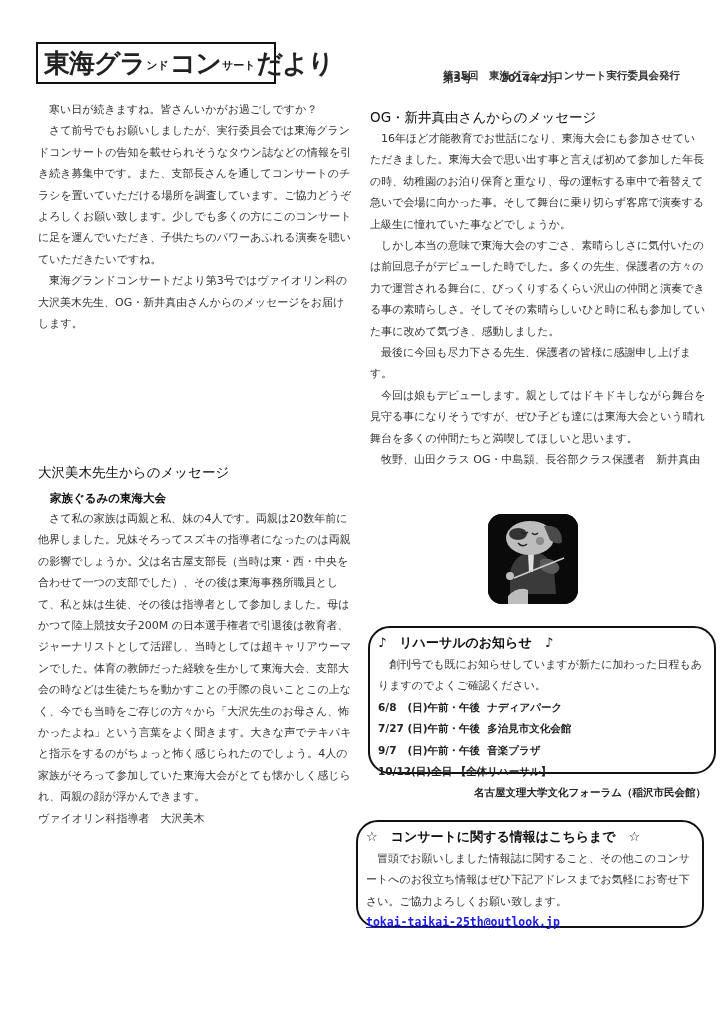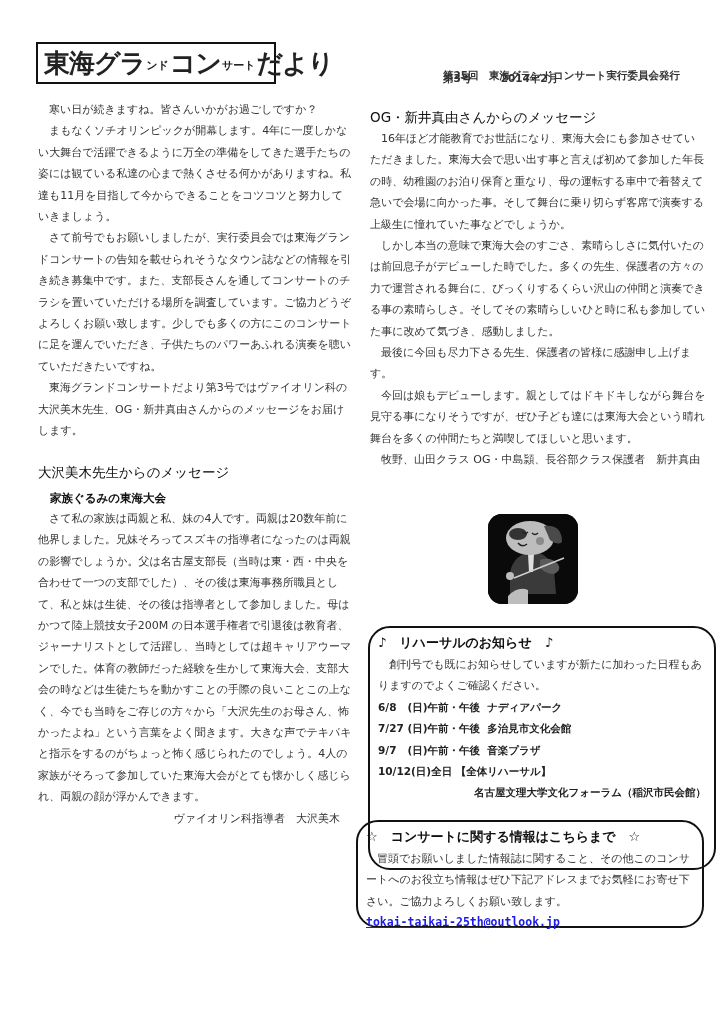--- a/index.html
+++ b/index.html
@@ -9,21 +9,21 @@
   .title-box { left:36px; top:42px; width:240px; height:42px; border:2px solid #111;
                box-sizing:border-box; display:flex; align-items:center; padding-left:6px;
                font-family:"DejaVu Serif", serif; font-weight:bold; white-space:nowrap; }
   .title-big { font-size:26px; letter-spacing:-1px; }
   .title-small { font-size:11px; margin:0 1px; align-self:flex-end; margin-bottom:9px; }
   .issue { font-size:10.5px; font-weight:bold; color:#333; white-space:nowrap; }
   .col { font-size:11px; line-height:21.4px; color:#333; }
   .p { margin:0; text-indent:1em; }
   .h2 { font-size:13.5px; font-weight:normal; color:#111; margin:0; line-height:22px; }
   .h3 { font-size:11.5px; font-weight:bold; color:#111; margin:5px 0 0 12px; line-height:20px; }
-  .sign { text-align:right; }
+  .sign { }
   .box { border:2px solid #111; border-radius:22px; box-sizing:border-box; padding:4px 4px 4px 8px;
          font-size:11px; line-height:21.4px; color:#333; }
   .box .bh { font-size:13px; font-weight:bold; color:#111; line-height:22px; }
   .sched { font-weight:bold; color:#222; font-size:10.5px; white-space:pre; }
   .email { color:#1a1aee; text-decoration:underline; font-family:"DejaVu Sans Mono", monospace; font-weight:bold; font-size:11.5px; }
   .illus { left:488px; top:514px; width:90px; height:90px; background:#0a0a0a; border-radius:14px; overflow:hidden; }
 </style>
 </head>
 <body>
 
@@ -37,21 +37,20 @@
 
 <div class="abs issue" style="left:443px; top:47px;margin-top:25px;">
   <span>第3号</span>
   <span style="display:inline-block; width:22px;"></span>
   <span>2014年2月</span>
 </div>
 <div class="abs issue" style="left:443px; top:69px;">第25回　東海グランドコンサート実行委員会発行</div>
 
 <div class="abs col" style="left:38px; top:99px; width:316px;">
   <p class="p">寒い日が続きますね。皆さんいかがお過ごしですか？</p>
-  <p class="p">まもなくソチオリンピックが開幕します。4年に一度しかない大舞台で活躍できるように万全の準備をしてきた選手たちの姿には観ている私達の心まで熱くさせる何かがありますね。私達も11月を目指して今からできることをコツコツと努力していきましょう。</p>
   <p class="p">さて前号でもお願いしましたが、実行委員会では東海グランドコンサートの告知を載せられそうなタウン誌などの情報を引き続き募集中です。また、支部長さんを通してコンサートのチラシを置いていただける場所を調査しています。ご協力どうぞよろしくお願い致します。少しでも多くの方にこのコンサートに足を運んでいただき、子供たちのパワーあふれる演奏を聴いていただきたいですね。</p>
   <p class="p">東海グランドコンサートだより第3号ではヴァイオリン科の大沢美木先生、OG・新井真由さんからのメッセージをお届けします。</p>
 </div>
 
 <div class="abs col" style="left:38px; top:461px; width:316px;">
   <h2 class="h2">大沢美木先生からのメッセージ</h2>
   <h3 class="h3">家族ぐるみの東海大会</h3>
   <p class="p">さて私の家族は両親と私、妹の4人です。両親は20数年前に他界しました。兄妹そろってスズキの指導者になったのは両親の影響でしょうか。父は名古屋支部長（当時は東・西・中央を合わせて一つの支部でした）、その後は東海事務所職員として、私と妹は生徒、その後は指導者として参加しました。母はかつて陸上競技女子200M の日本選手権者で引退後は教育者、ジャーナリストとして活躍し、当時としては超キャリアウーマンでした。体育の教師だった経験を生かして東海大会、支部大会の時などは生徒たちを動かすことの手際の良いことこの上なく、今でも当時をご存じの方々から「大沢先生のお母さん、怖かったよね」という言葉をよく聞きます。大きな声でテキパキと指示をするのがちょっと怖く感じられたのでしょう。4人の家族がそろって参加していた東海大会がとても懐かしく感じられ、両親の顔が浮かんできます。</p>
   <div class="sign" style="padding-right:14px;">ヴァイオリン科指導者　大沢美木</div>
 </div>
@@ -89,21 +88,21 @@
     <path d="M52 46 Q62 42 70 50 Q74 56 66 60 Q58 60 52 54 Z" fill="#5a5a5a"></path>
 
     <line x1="26" y1="64" x2="76" y2="44" stroke="#d0d0d0" stroke-width="1.5"></line>
 
     <path d="M20 82 Q30 72 40 76 L40 90 L20 90 Z" fill="#bdbdbd"></path>
 
     <circle cx="22" cy="62" r="4" fill="#bdbdbd"></circle>
   </svg>
 </div>
 
-<div class="abs box" style="left:368px; top:626px; width:348px; height:244px;">
+<div class="abs box" style="left:368px; top:626px; width:348px; height:148px;">
   <div class="bh">♪　リハーサルのお知らせ　♪</div>
   <p class="p">創刊号でも既にお知らせしていますが新たに加わった日程もありますのでよくご確認ください。</p>
   <div class="sched"><span>6/8</span>   <span>(日)</span><span>午前・午後</span>  <span>ナディアパーク</span></div>
   <div class="sched"><span>7/27</span> <span>(日)</span><span>午前・午後</span>  <span>多治見市文化会館</span></div>
   <div class="sched"><span>9/7</span>   <span>(日)</span><span>午前・午後</span>  <span>音楽プラザ</span></div>
   <div class="sched"><span>10/12</span><span>(日)</span><span>全日</span> <span>【全体リハーサル】</span></div>
   <div class="sched" style="text-align:right; padding-right:4px;">名古屋文理大学文化フォーラム（稲沢市民会館）</div>
 </div>
 
 <div class="abs box" style="left:356px; top:820px; width:348px; height:108px;">

